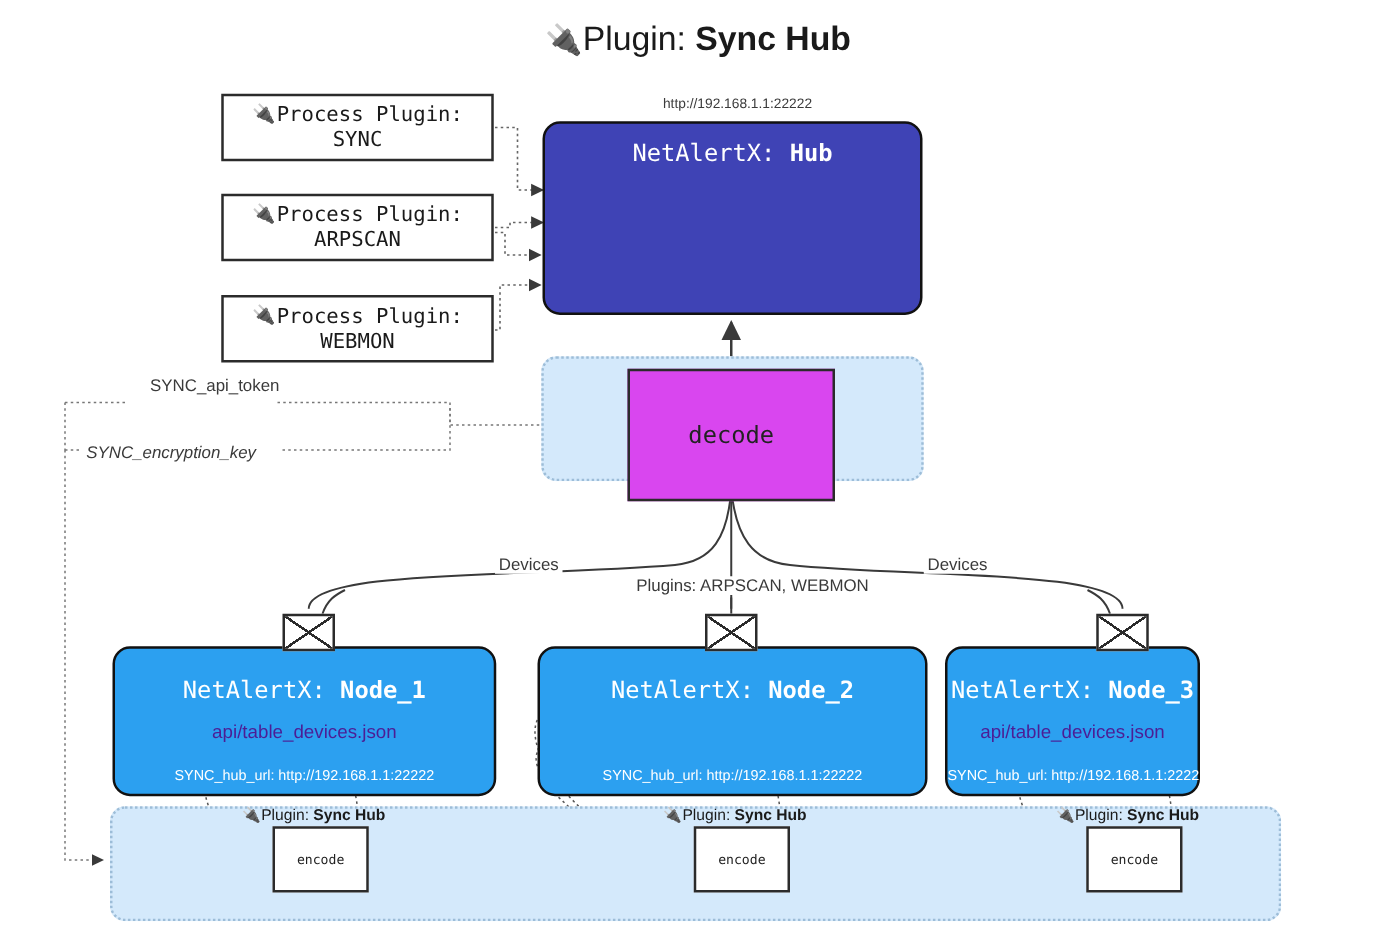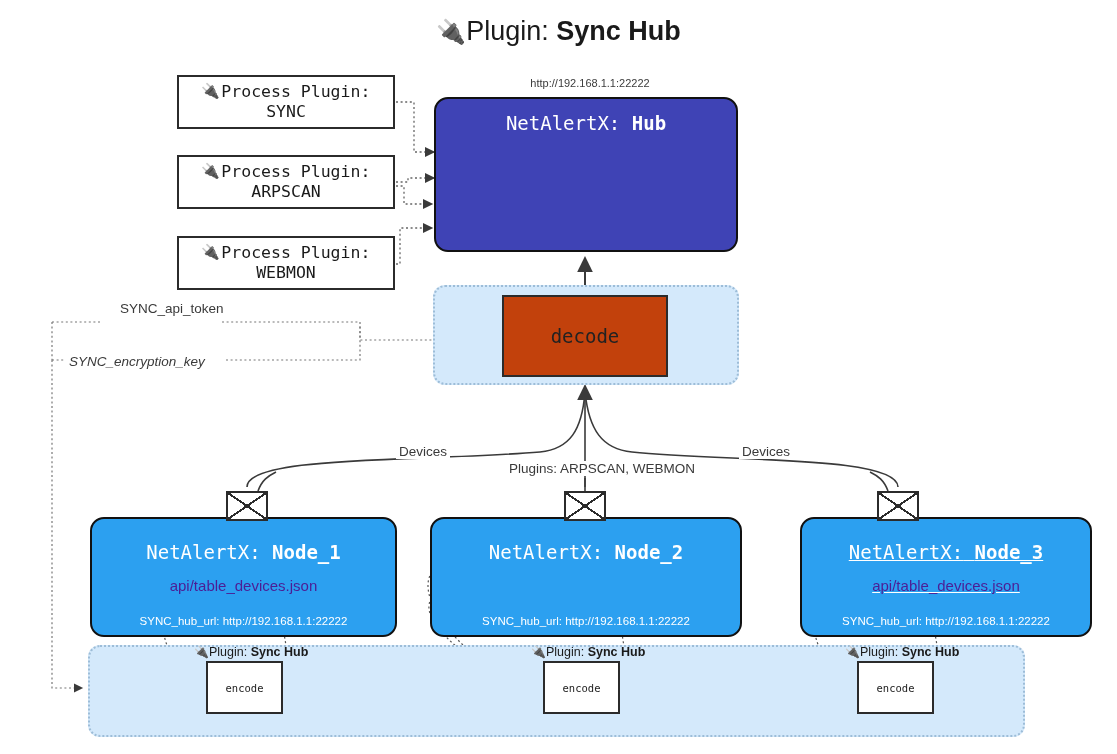--- a/index.html
+++ b/index.html
@@ -101,22 +101,22 @@
     left: 433px; top: 285px;
     width: 306px; height: 100px;
     background: #d4e9fb;
     border: 2px dotted #9dbdd8;
     border-radius: 12px;
     box-sizing: border-box;
   }
   .decode-box {
     position: absolute;
     left: 502px; top: 295px;
-    width: 166px; height: 82px;
-    background: #c2410c;
+    width: 166px; height: 106px;
+    background: #d946ef;
     border: 2px solid #2b2b2b;
     box-sizing: border-box;
     display: flex; align-items: center; justify-content: center;
     font-family: "DejaVu Sans Mono", monospace;
     font-size: 19px;
     color: #222222;
   }
 
   
   .wire-label {
@@ -138,21 +138,21 @@
     position: absolute;
     height: 120px;
     background: #2ca0f0;
     border: 2.5px solid #111111;
     border-radius: 14px;
     box-sizing: border-box;
     color: #ffffff;
   }
   #node1 { left: 90px;  top: 517px; width: 307px; }
   #node2 { left: 430px; top: 517px; width: 312px; }
-  #node3 { left: 800px; top: 517px; width: 292px; text-decoration: underline; }
+  #node3 { left: 756px; top: 517px; width: 204px; }
   .node-title {
     text-align: center;
     font-family: "DejaVu Sans Mono", monospace;
     font-size: 19px;
     margin-top: 22px;
     white-space: nowrap;
   }
   .node-title .bold { font-weight: bold; }
   .node-lines {
     margin-top: 8px;
@@ -224,20 +224,21 @@
   .encode-label .bold { font-weight: bold; }
   .encode-box {
     width: 77px; height: 53px;
     background: #ffffff;
     border: 2px solid #2b2b2b;
     box-sizing: border-box;
     display: flex; align-items: center; justify-content: center;
     font-family: "DejaVu Sans Mono", monospace;
     font-size: 10.5px;
     color: #222222;
+    margin-left: 12px;
   }
 </style>
 </head>
 <body>
 
 <div id="canvas">
 
   <svg class="wires" viewBox="0 0 1117 754">
     <defs>
       <marker id="arrSolid" markerWidth="9" markerHeight="9" refX="7" refY="4.5" orient="auto">

